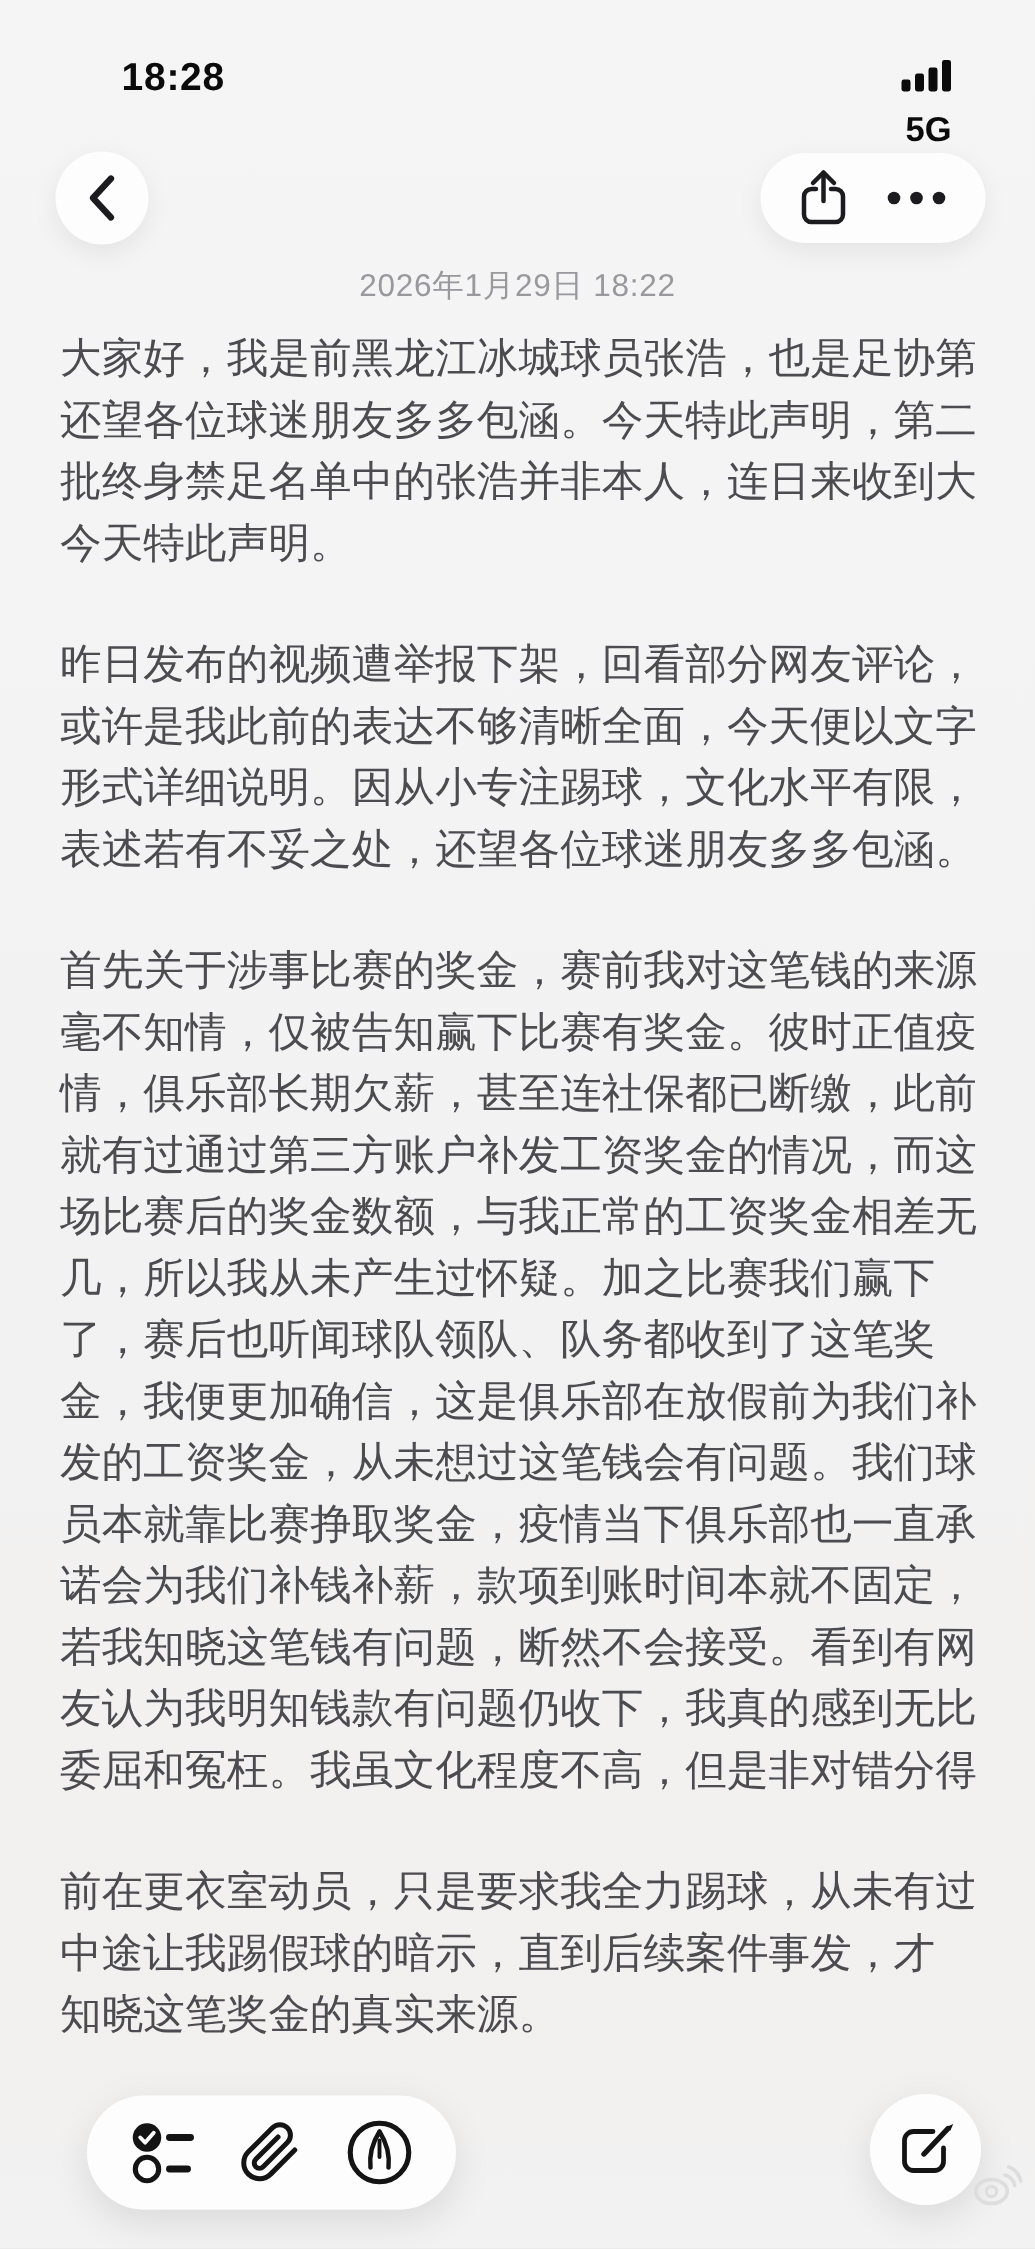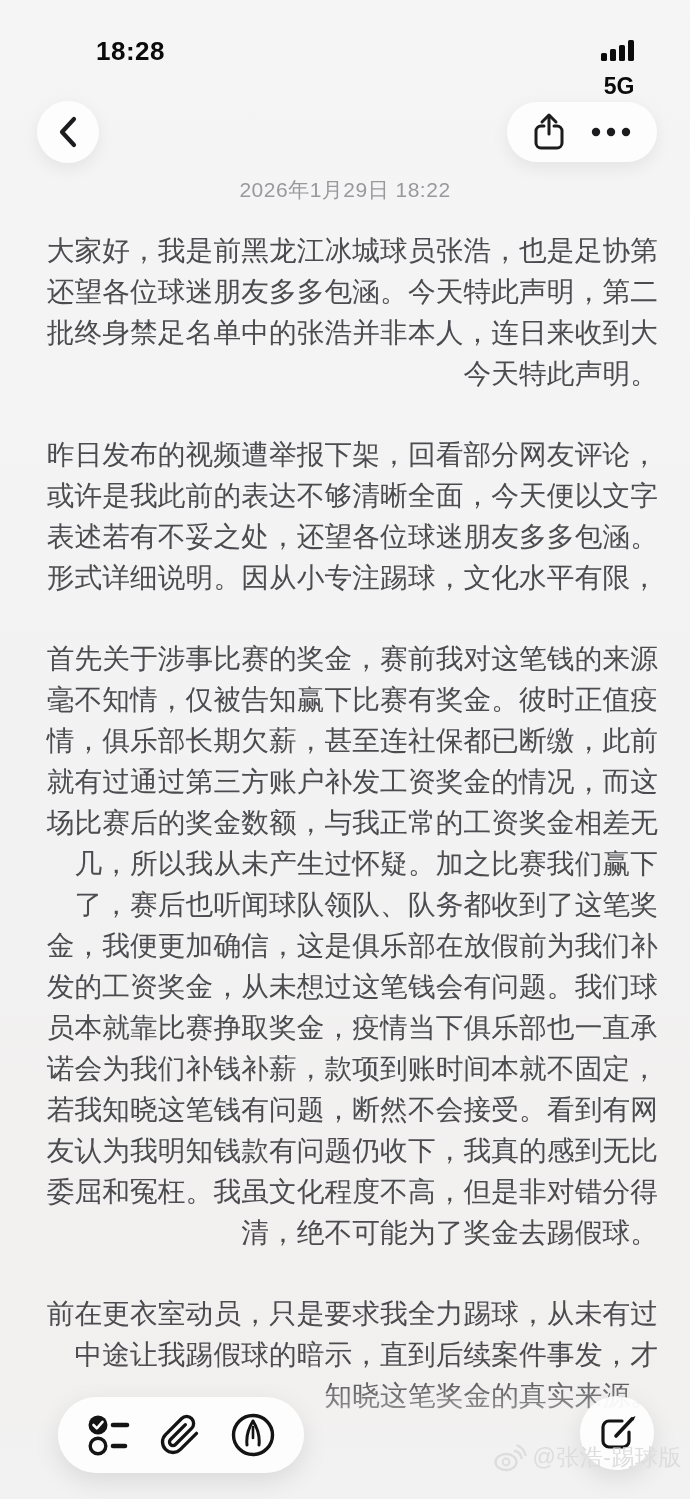--- a/index.html
+++ b/index.html
@@ -3,42 +3,42 @@
 <meta charset="utf-8">
 <style>
   html,body{margin:0;padding:0;background:#e8e8e8;}
   .screen{
     position:relative;width:690px;height:1499px;overflow:hidden;
     background:linear-gradient(180deg,#f6f5f5 0%,#f3f2f2 55%,#f1f0ef 100%);
     font-family:"Liberation Sans","DejaVu Sans",sans-serif;
   }
   
   .status-bar{position:absolute;top:30px;left:0;right:0;height:42px;}
-  .status-time{position:absolute;left:96px;top:6px;font-size:26px;font-weight:700;color:#0b0b0b;letter-spacing:.5px;text-align:right;}
+  .status-time{position:absolute;left:81px;top:6px;font-size:26px;font-weight:700;color:#0b0b0b;letter-spacing:.5px;text-align:right;}
   .status-right{position:absolute;right:44px;top:8px;display:flex;align-items:center;gap:10px;flex-direction:column;}
   .net-label{font-size:23px;font-weight:600;color:#0b0b0b;}
   .battery{position:relative;width:50px;height:25px;border-radius:8px;background:#bfbfc1;overflow:hidden;}
   .battery-fill{position:absolute;left:0;top:0;bottom:0;width:42%;background:#0b0b0b;border-radius:8px 0 0 8px;}
   .battery-num{position:absolute;inset:0;display:flex;align-items:center;justify-content:center;
     font-size:17px;font-weight:700;color:#ffffff;letter-spacing:.5px;}
   .battery-nub{width:3px;height:9px;background:#c9c9cb;border-radius:0 3px 3px 0;margin-left:1px;}
   .battery-wrap{display:flex;align-items:center;}
   
   .back-btn{position:absolute;left:37px;top:101px;width:62px;height:62px;border-radius:50%;
     background:#fdfdfd;border:none;box-shadow:0 6px 18px rgba(0,0,0,.07);
     display:flex;align-items:center;justify-content:center;cursor:pointer;padding:0;}
   .nav-pill{position:absolute;left:507px;top:102px;width:150px;height:60px;border-radius:30px;
     background:#fdfdfd;box-shadow:0 6px 18px rgba(0,0,0,.07);
     display:flex;align-items:center;justify-content:space-evenly;}
   .icon-btn{background:none;border:none;padding:0;margin:0;cursor:pointer;display:flex;align-items:center;justify-content:center;}
   
   .note-date{position:absolute;top:176px;left:0;right:0;text-align:center;
     font-size:21px;color:#98989d;letter-spacing:.5px;}
   .note-body{position:absolute;top:218px;left:40px;width:618px;z-index:1;}
-  .para{margin:12px 0 40px 0;text-align:right;}
+  .para{margin:0 0 40px 0;}
   .line{white-space:nowrap;font-size:27.7px;line-height:41px;color:#4c4c50;letter-spacing:.1px;}
   
   .bottom-fade{position:absolute;left:0;right:0;bottom:0;height:126px;z-index:2;pointer-events:none;
     background:linear-gradient(180deg,rgba(243,242,242,0) 0%,rgba(243,242,242,.55) 40%,rgba(243,242,242,.9) 80%,rgba(243,242,242,.96) 100%);}
   
   .toolbar-pill{position:absolute;left:58px;top:1397px;width:246px;height:76px;border-radius:40px;z-index:3;
     background:rgba(253,253,254,.94);box-shadow:0 8px 26px rgba(0,0,0,.10);
     display:flex;align-items:center;justify-content:space-evenly;}
   .compose-btn{position:absolute;left:580px;top:1396px;width:74px;height:74px;border-radius:50%;z-index:3;
     background:rgba(253,253,254,.94);border:none;box-shadow:0 8px 26px rgba(0,0,0,.10);
@@ -99,39 +99,38 @@
   <div class="note-body" id="note-body">
       <div class="para">
         <div class="line">大家好，我是前黑龙江冰城球员张浩，也是足协第</div>
         <div class="line">还望各位球迷朋友多多包涵。今天特此声明，第二</div>
         <div class="line">批终身禁足名单中的张浩并非本人，连日来收到大</div>
         <div class="line">今天特此声明。</div>
       </div>
       <div class="para">
         <div class="line">昨日发布的视频遭举报下架，回看部分网友评论，</div>
         <div class="line">或许是我此前的表达不够清晰全面，今天便以文字</div>
+        <div class="line">形式详细说明。因从小专注踢球，文化水平有限，</div>
         <div class="line">表述若有不妥之处，还望各位球迷朋友多多包涵。</div>
-        <div class="line">形式详细说明。因从小专注踢球，文化水平有限，</div>
       </div>
       <div class="para">
         <div class="line">首先关于涉事比赛的奖金，赛前我对这笔钱的来源</div>
         <div class="line">毫不知情，仅被告知赢下比赛有奖金。彼时正值疫</div>
         <div class="line">情，俱乐部长期欠薪，甚至连社保都已断缴，此前</div>
         <div class="line">就有过通过第三方账户补发工资奖金的情况，而这</div>
         <div class="line">场比赛后的奖金数额，与我正常的工资奖金相差无</div>
         <div class="line">几，所以我从未产生过怀疑。加之比赛我们赢下</div>
         <div class="line">了，赛后也听闻球队领队、队务都收到了这笔奖</div>
         <div class="line">金，我便更加确信，这是俱乐部在放假前为我们补</div>
         <div class="line">发的工资奖金，从未想过这笔钱会有问题。我们球</div>
         <div class="line">员本就靠比赛挣取奖金，疫情当下俱乐部也一直承</div>
         <div class="line">诺会为我们补钱补薪，款项到账时间本就不固定，</div>
         <div class="line">若我知晓这笔钱有问题，断然不会接受。看到有网</div>
         <div class="line">友认为我明知钱款有问题仍收下，我真的感到无比</div>
         <div class="line">委屈和冤枉。我虽文化程度不高，但是非对错分得</div>
-        <div class="line">清，绝不可能为了奖金去踢假球。</div>
       </div>
       <div class="para">
         <div class="line">前在更衣室动员，只是要求我全力踢球，从未有过</div>
         <div class="line">中途让我踢假球的暗示，直到后续案件事发，才</div>
         <div class="line">知晓这笔奖金的真实来源。</div>
       </div>
     </div>
 
   <div class="bottom-fade"></div>
 
@@ -167,16 +166,15 @@
     </svg>
   </button>
 
   <div class="watermark">
     <svg width="34" height="30" viewBox="0 0 34 30">
       <ellipse cx="13" cy="19" rx="10.5" ry="8" fill="none" stroke="#dddddd" stroke-width="2.4"></ellipse>
       <circle cx="13" cy="19" r="3.4" fill="none" stroke="#dddddd" stroke-width="2"></circle>
       <path d="M22 8 a9 9 0 0 1 6.5 7" fill="none" stroke="#dddddd" stroke-width="2.4" stroke-linecap="round"></path>
       <path d="M24.5 2.5 a14 14 0 0 1 8 9.5" fill="none" stroke="#dddddd" stroke-width="2.4" stroke-linecap="round"></path>
     </svg>
-    <span>@张浩-踢球版</span>
   </div>
 
 </div>
 
 </body></html>

